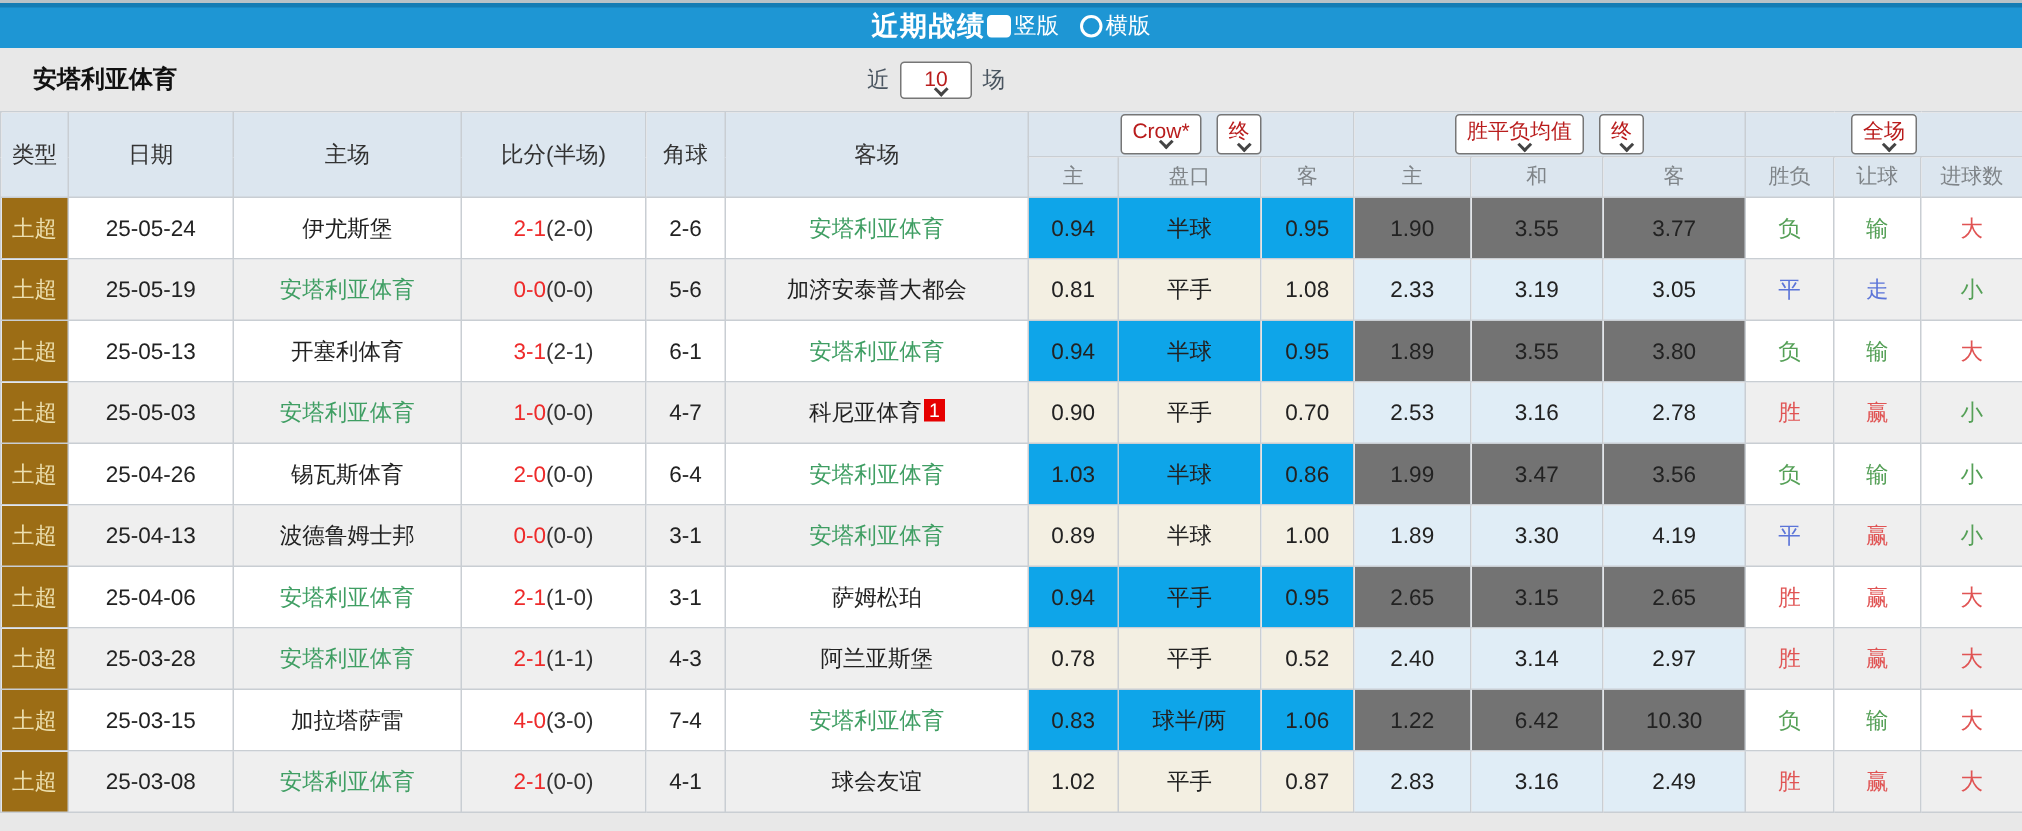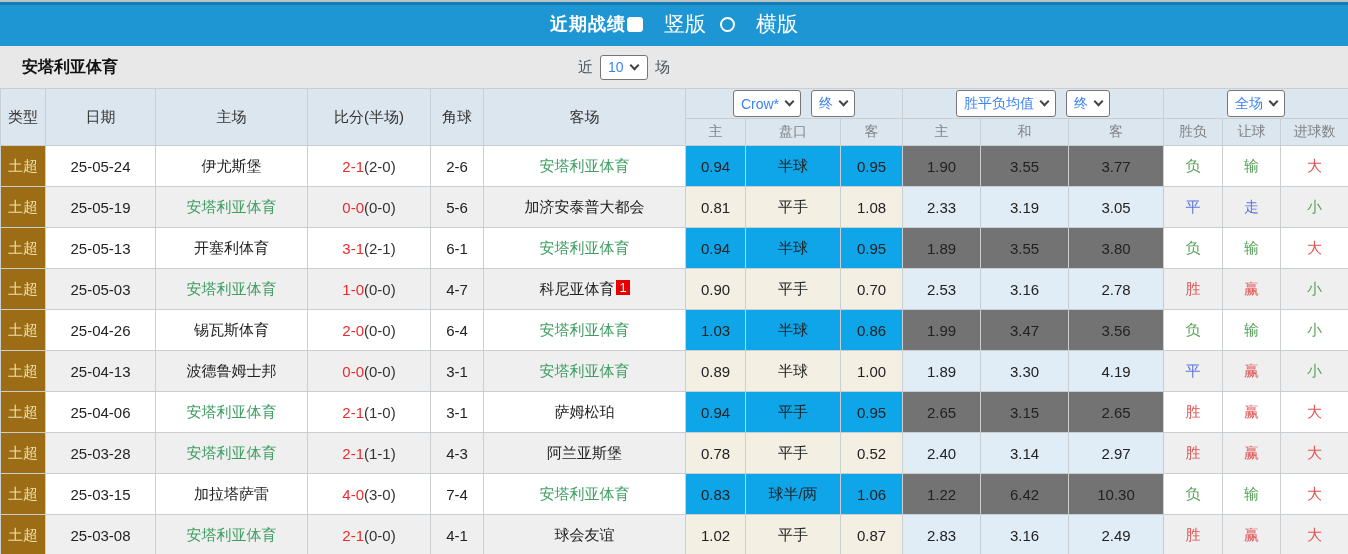--- a/index.html
+++ b/index.html
@@ -1,37 +1,37 @@
 <!DOCTYPE html>
 <html><head>
 <meta charset="utf-8">
 <style>
   * { margin:0; padding:0; box-sizing:border-box; }
   html,body { width:1348px; height:554px; overflow:hidden;
     font-family:"Liberation Sans","DejaVu Sans",sans-serif; background:#e8e8e8; }
 
   
-  .topbar { height:46px; background:#1e96d4; border-top:2px solid #b9c2c7;
+  .topbar { height:32px; background:#1e96d4; border-top:2px solid #b9c2c7;
     box-shadow: inset 0 3px 0 #147cb4;
     display:flex; align-items:center; justify-content:center; color:#fff; }
   .topbar .title { font-size:18px; font-weight:bold; letter-spacing:1px; }
   .radio { display:inline-block; width:15px; height:15px; border-radius:50%;
     border:2px solid #fff; vertical-align:-2px; cursor:pointer; }
   .radio.sel { background:#fff; border-color:#fff; margin-left:1px; }
   .radio.unsel { margin-left:14px; }
-  .radio-label { font-size:21px; margin-left:21px; }
+  .radio-label { font-size:15px; margin-left:2px; }
 
   
   .filterbar { height:42px; background:#e8e8e8; position:relative; }
   .team-name { position:absolute; left:22px; top:11px; font-size:16px; font-weight:bold; color:#111; }
   .filter-controls { position:absolute; left:578px; top:0; height:42px;
     display:flex; align-items:center; color:#4a5560; font-size:15px; }
   .sel { display:inline-flex; align-items:center; justify-content:flex-start;
     background:#fff; border:1px solid #767676; border-radius:3px;
-    padding:2px 7px; color:#3b82f6; cursor:pointer; }
+    padding:2px 7px; color:#b91c1c; cursor:pointer;flex-direction:column; }
   .sel .chev { width:7px; height:7px; border-right:2px solid #444; border-bottom:2px solid #444;
     transform:rotate(45deg); margin-left:7px; margin-top:-4px; flex:none; }
   .sel-small { height:25px; min-width:48px; margin:0 7px; font-size:14px; }
   .cb { display:inline-flex; align-items:center; justify-content:center;
     width:17px; height:17px; border-radius:3px; border:1px solid #8a8a8a;
     background:#fff; margin-left:10px; margin-right:3px; cursor:pointer;
     font-size:13px; color:#fff; }
   .cb.on { background:#1e96d4; border-color:#1e96d4; font-weight:bold; }
   .cb-label { color:#4a5560; }
 

